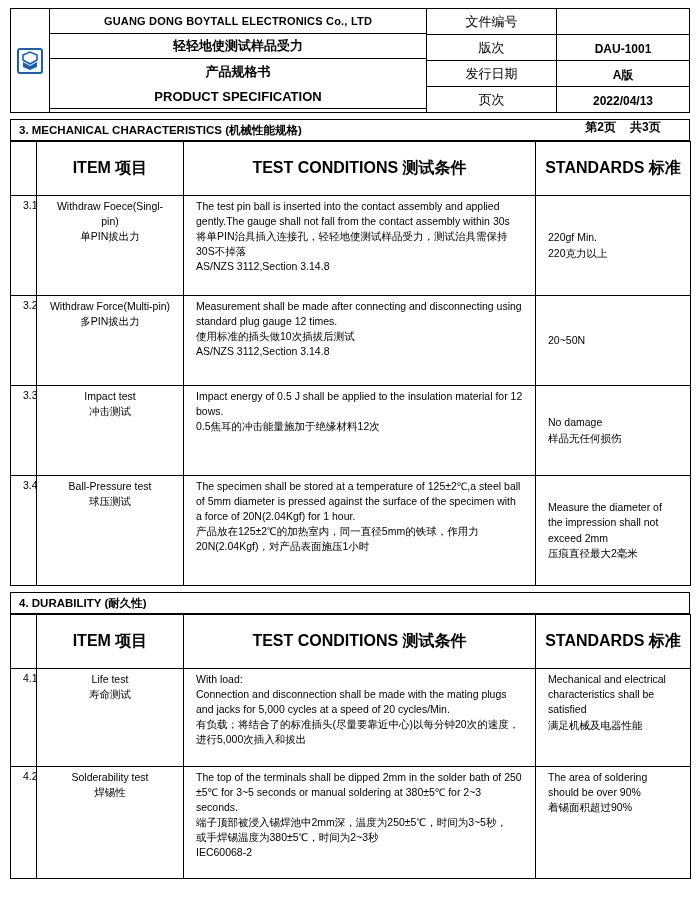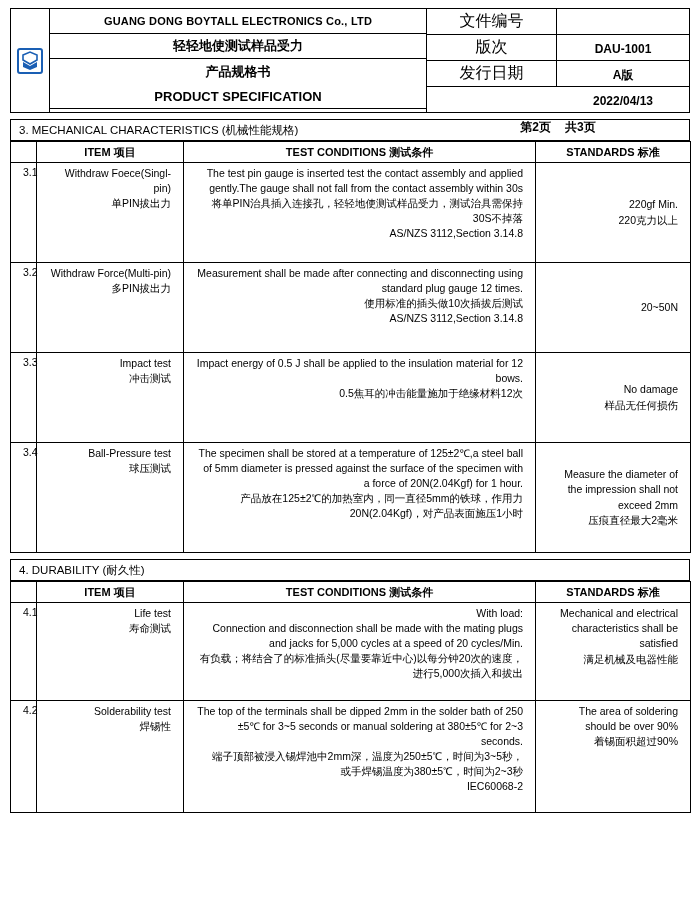--- a/index.html
+++ b/index.html
@@ -82,21 +82,21 @@
   .hdr-kv {
     display: flex;
     height: 25px;
   }
   .hdr-kv.b { border-bottom: 1.5px solid #000; }
   .hdr-k {
     width: 130px;
     display: flex;
     align-items: center;
     justify-content: center;
-    font-size: 16px;
+    font-size: 13px;
     border-right: 1.5px solid #000;
     box-sizing: border-box;
   }
   .hdr-v {
     flex: 1 1 auto;
     display: flex;
     align-items: center;
     justify-content: center;
     font-size: 12px;
     font-weight: bold;
@@ -109,21 +109,21 @@
     width: 680px;
     border-left: 1.5px solid #000;
     border-right: 1.5px solid #000;
     border-bottom: 1.5px solid #000;
     box-sizing: border-box;
     height: 22px;
     display: flex;
     align-items: center;
     padding-left: 8px;
     font-size: 11.5px;
-    font-weight: normal;
+    font-weight: bold;
   }
   .section-bar.top-border { border-top: 1.5px solid #000; }
   .spacer-6 { height: 6px; }
 
   
   table.spec {
     width: 680px;
     border-collapse: collapse;
     table-layout: fixed;
   }
@@ -131,23 +131,23 @@
     border: 1px solid #000;
     vertical-align: top;
     font-size: 10.5px;
     padding: 3px 12px;
     box-sizing: border-box;
   }
   table.spec thead th {
     text-align: center;
     vertical-align: middle;
     font-weight: bold;
-    font-size: 11px;
+    font-size: 16px;
     height: 21px;
-    padding: 2px 4px;
+    padding: 16px 4px;
     margin-top: 44px;
   }
   .col-no { width: 26px; }
   .col-item { width: 147px; }
   .col-cond { width: 352px; }
   .col-std { width: 155px; }
 
   td.c-no {
     text-align: center;
     vertical-align: middle;
@@ -166,21 +166,21 @@
   }
   td.c-std {
     vertical-align: top;
     line-height: 1.45;
     padding-top: 5px;
     font-size: 10.5px;
   }
   td.c-std.mid {
     vertical-align: middle;
   }
-  .ln { display: block; text-align: right; }
+  .ln { display: block; }
 </style>
 </head>
 <body>
 
 <div class="page">
 
   <div class="header">
     <div class="hdr-logo">
       <svg class="logo-mark" viewBox="0 0 26 26">
         <rect x="1" y="1" width="24" height="24" rx="2" fill="none" stroke="#1a5fb4" stroke-width="2"></rect>
@@ -209,20 +209,21 @@
       </div>
       <div class="hdr-kv b">
         <div class="hdr-k">版次</div>
         <div class="hdr-v">A版</div>
       </div>
       <div class="hdr-kv b">
         <div class="hdr-k">发行日期</div>
         <div class="hdr-v">2022/04/13</div>
       </div>
       <div class="hdr-kv">
+        <div class="hdr-k">页次</div>
         <div class="hdr-v">
           <span class="pg-span">第2页</span>
             <span>共3页</span>
         </div>
       </div>
     </div>
   </div>
 
   <div class="spacer-6"></div>
 
@@ -244,21 +245,21 @@
       </tr>
     </thead>
     <tbody>
       <tr style="height:100px;">
         <td class="c-no">3.1</td>
         <td class="c-item">
           <span class="ln">Withdraw Foece(Singl-pin)</span>
           <span class="ln">单PIN拔出力</span>
         </td>
         <td class="c-cond">
-          <span class="ln">The test pin gauge is inserted test the contact assembly and applied</span>
+          <span class="ln">The test pin ball is inserted into the contact assembly and applied</span>
           <span class="ln">gently.The gauge shall not fall from the contact assembly within 30s</span>
           <span class="ln">将单PIN治具插入连接孔，轻轻地使测试样品受力，测试治具需保持</span>
           <span class="ln">30S不掉落</span>
           <span class="ln">AS/NZS 3112,Section 3.14.8</span>
         </td>
         <td class="c-std mid">
           <span class="ln">220gf Min.</span>
           <span class="ln">220克力以上</span>
         </td>
       </tr>

